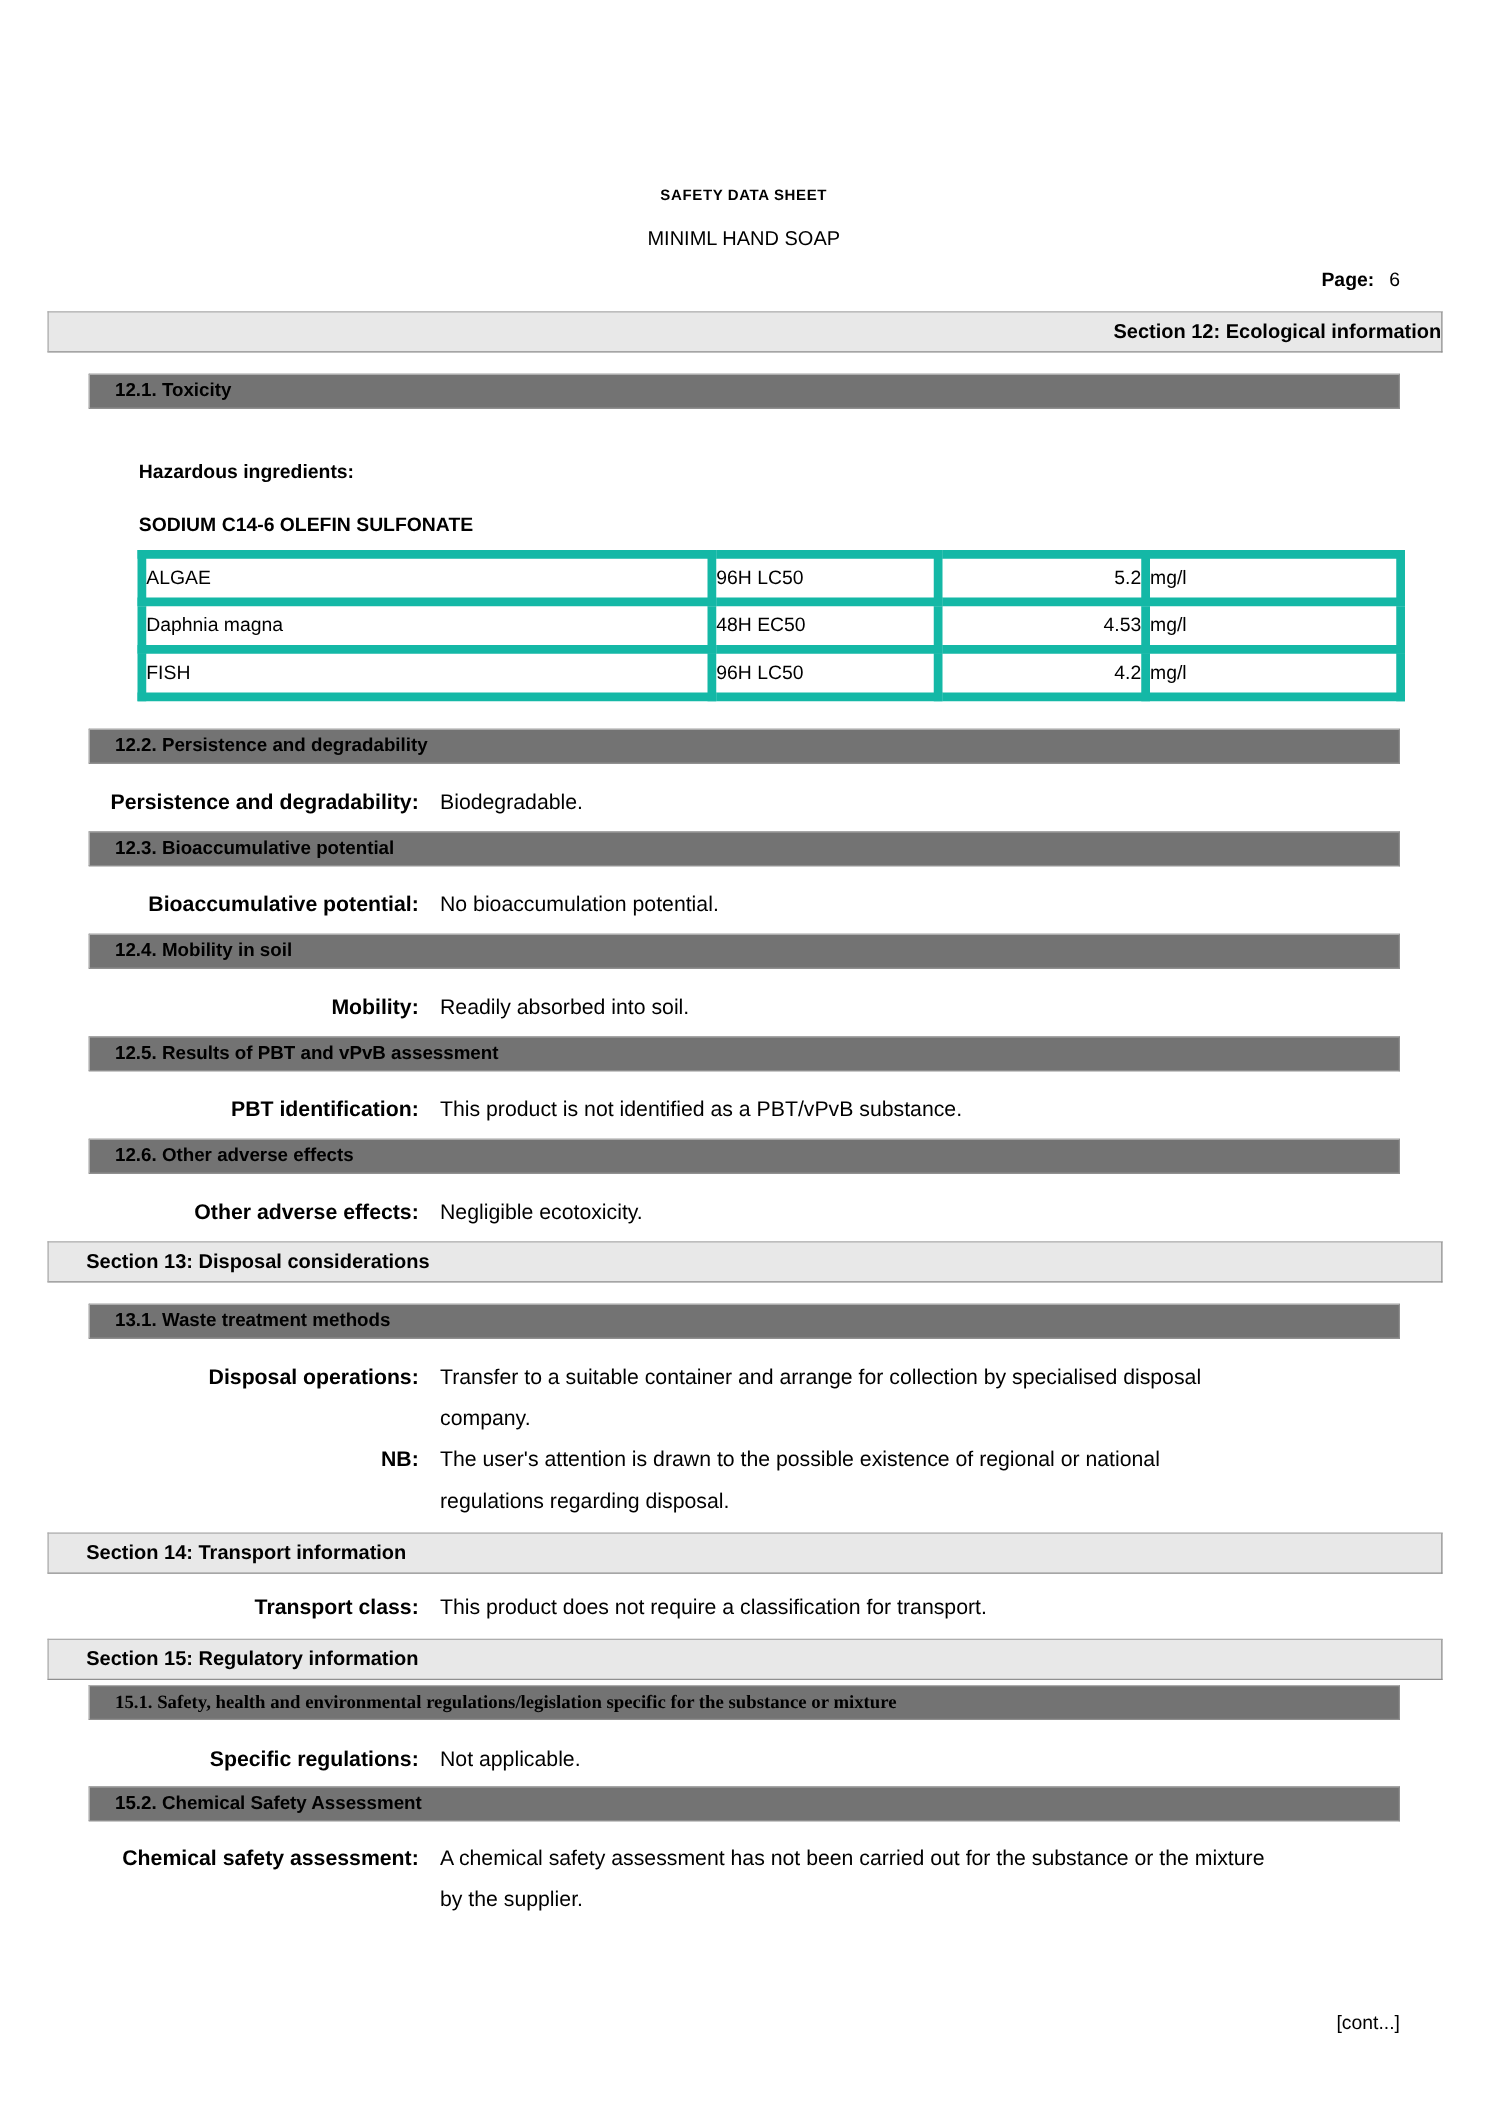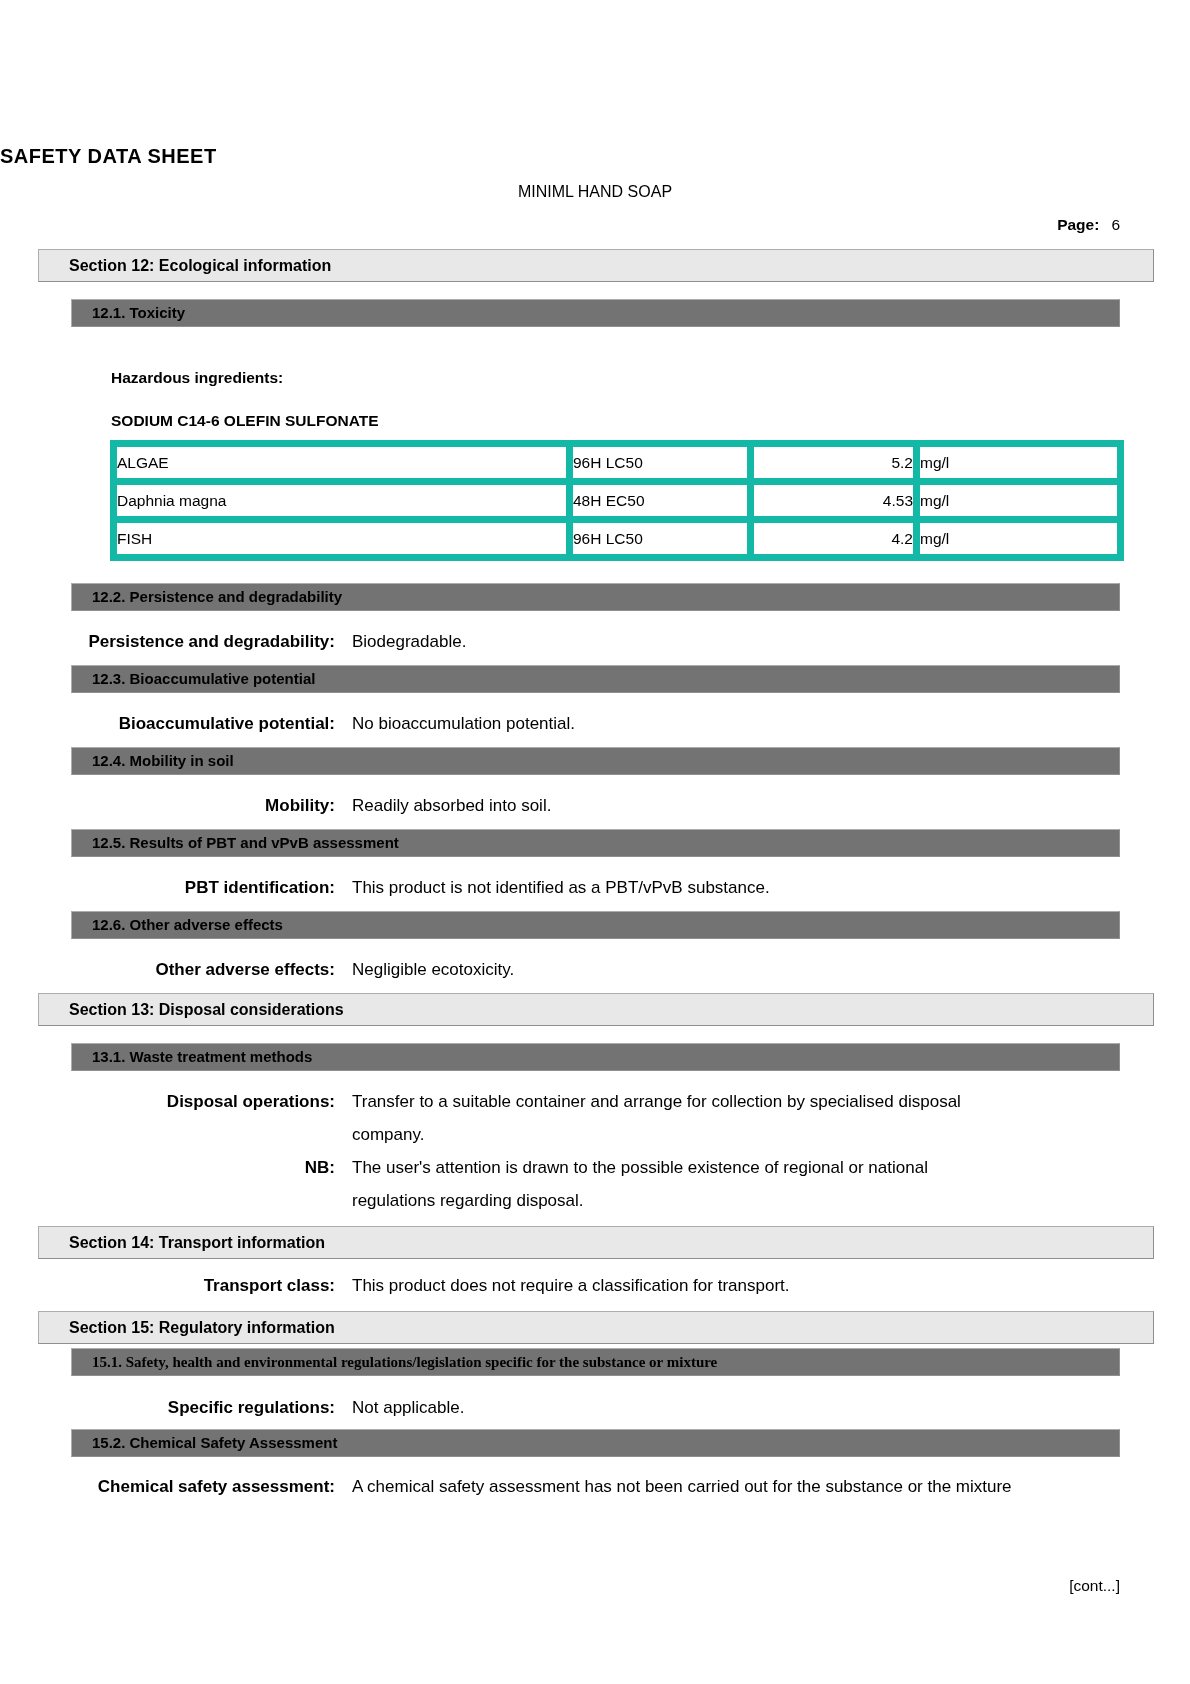--- a/index.html
+++ b/index.html
@@ -17,22 +17,22 @@
   }
   .page {
     width: 1190px;
     height: 1684px;
     padding-top: 145px;
     box-sizing: border-box;
   }
 
   
   .doc-title {
-    text-align: left;
-    font-size: 20px;
+    text-align: center;
+    font-size: 12px;
     font-weight: bold;
     line-height: 23px;
     letter-spacing: 0.5px;
   }
   .doc-product {
     text-align: center;
     font-size: 16px;
     line-height: 19px;
     margin-top: 14px;
   }
@@ -118,21 +118,21 @@
     flex: 0 0 305px;
     text-align: right;
     font-weight: bold;
   }
   .field-row .f-value {
     margin-left: 17px;
     max-width: 680px;
   }
 
   
-  .mt-s12bar   { margin-top: 15px; }
+  .mt-s12bar   { margin-top: 15px; text-align: right; }
   .mt-subfirst { margin-top: 17px; }
   .mt-bar22    { margin-top: 22px; }
   .mt-row      { margin-top: 14px; }
   .mt-bar      { margin-top: 7px; }
   .mt-none     { margin-top: 0; }
   .mt-9        { margin-top: 9px; }
   .mt-10       { margin-top: 10px; }
   .mt-15       { margin-top: 15px; }
   .mt-16       { margin-top: 4px; font-family: Liberation Serif, serif; }
   .mt-5        { margin-top: 5px; }
@@ -246,18 +246,19 @@
   <div class="field-row mt-15">
     <div class="f-label">Specific regulations:</div>
     <div class="f-value">Not applicable.</div>
   </div>
 
   <div class="sub-bar mt-5">15.2. Chemical Safety Assessment</div>
   <div class="field-row mt-13">
     <div class="f-label">Chemical safety assessment:</div>
     <div class="f-value">
       <div>A chemical safety assessment has not been carried out for the substance or the mixture</div>
+      <div>by the supplier.</div>
     </div>
   </div>
 
   <div class="cont-line">[cont...]</div>
 
 </div>
 
 </body></html>

